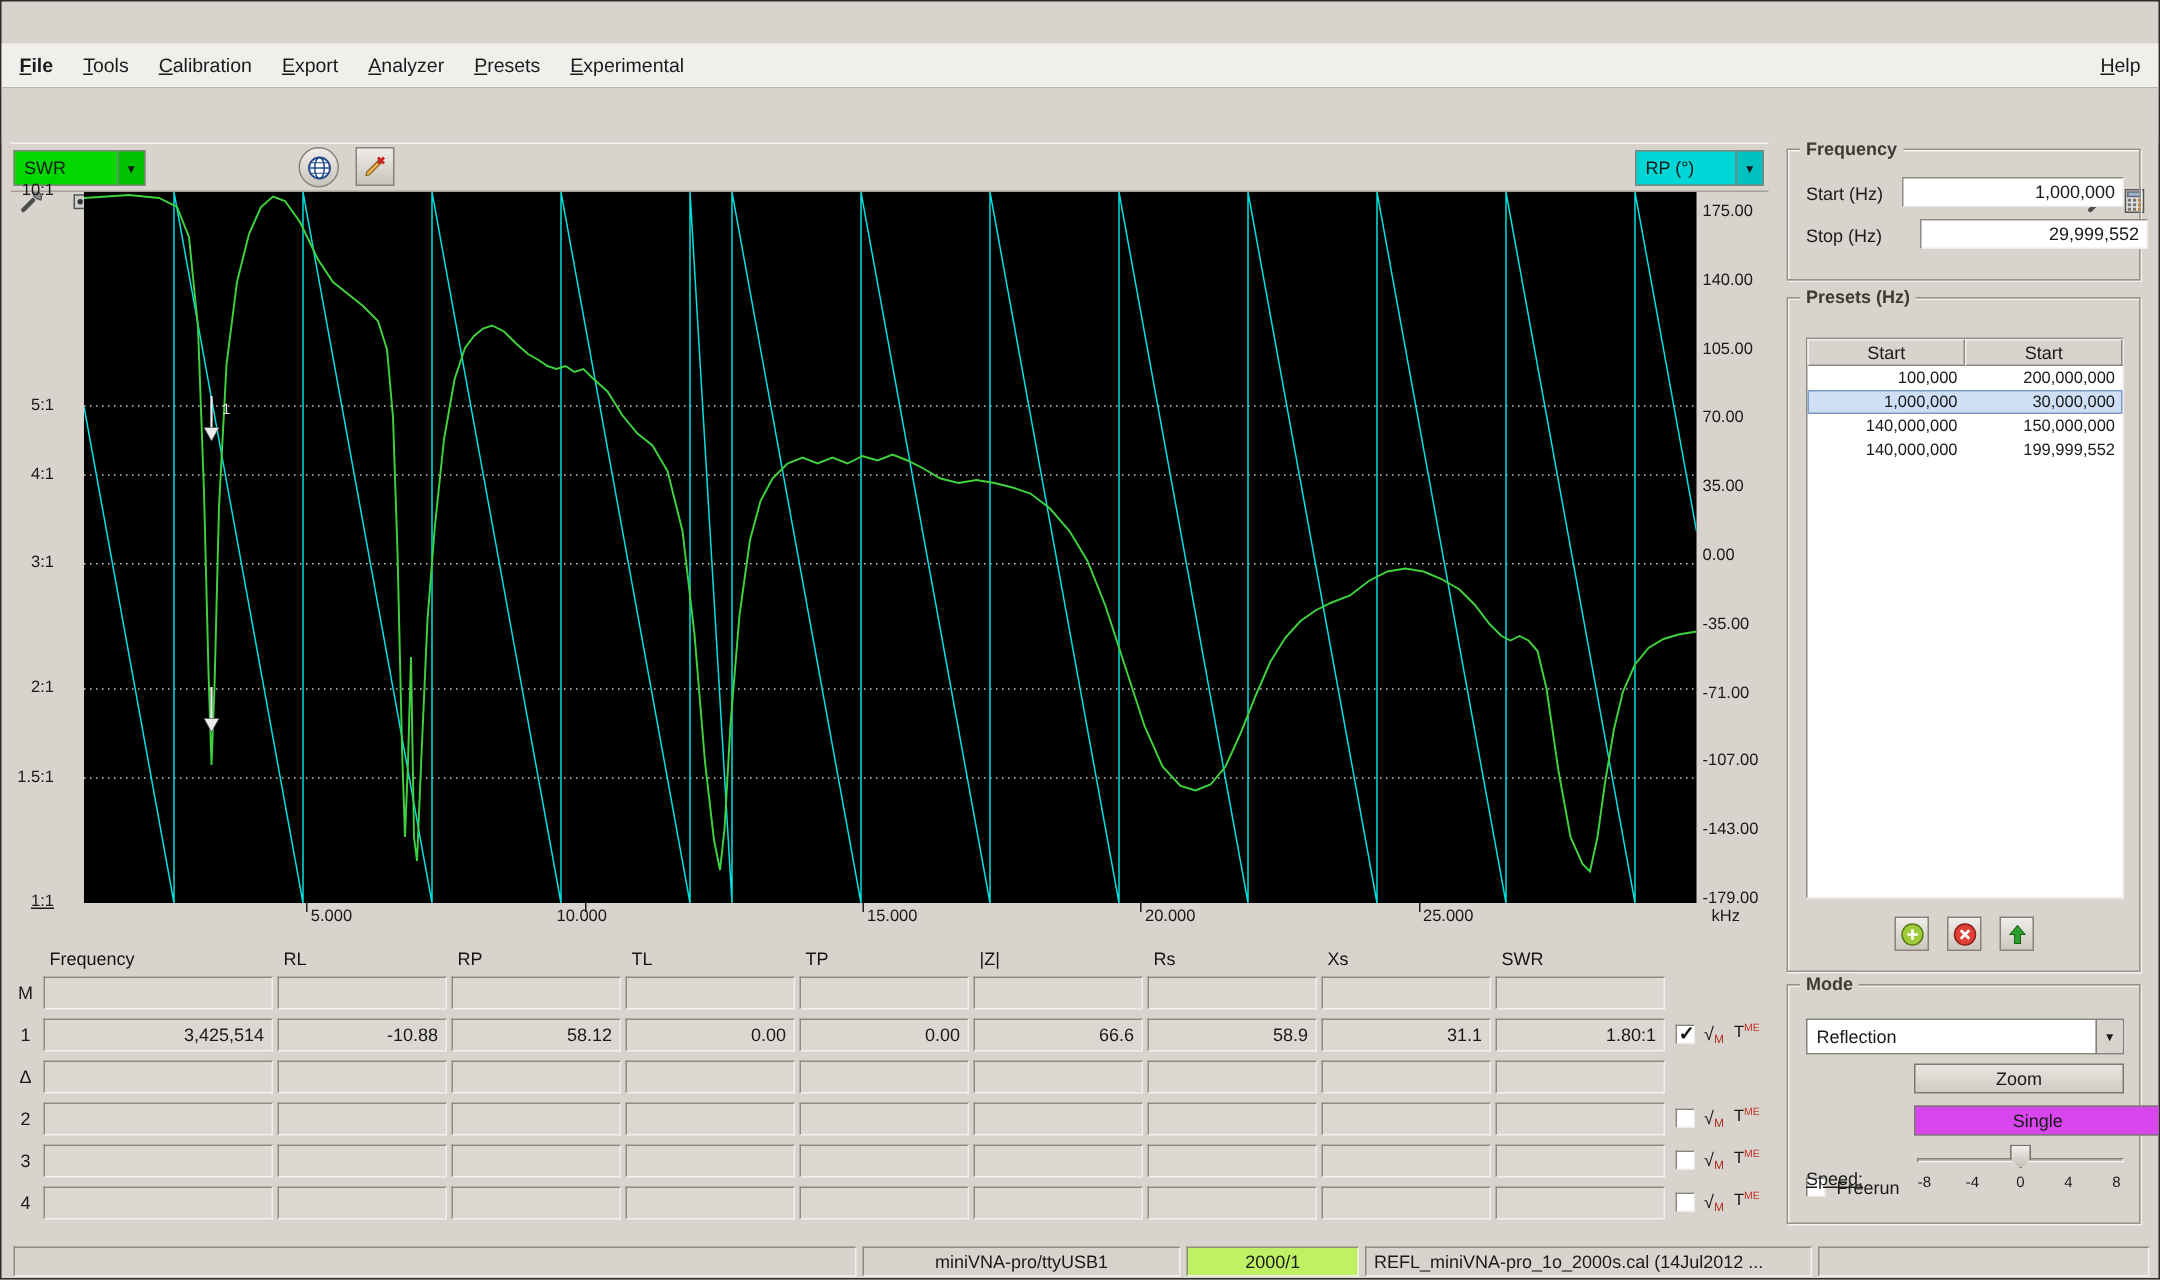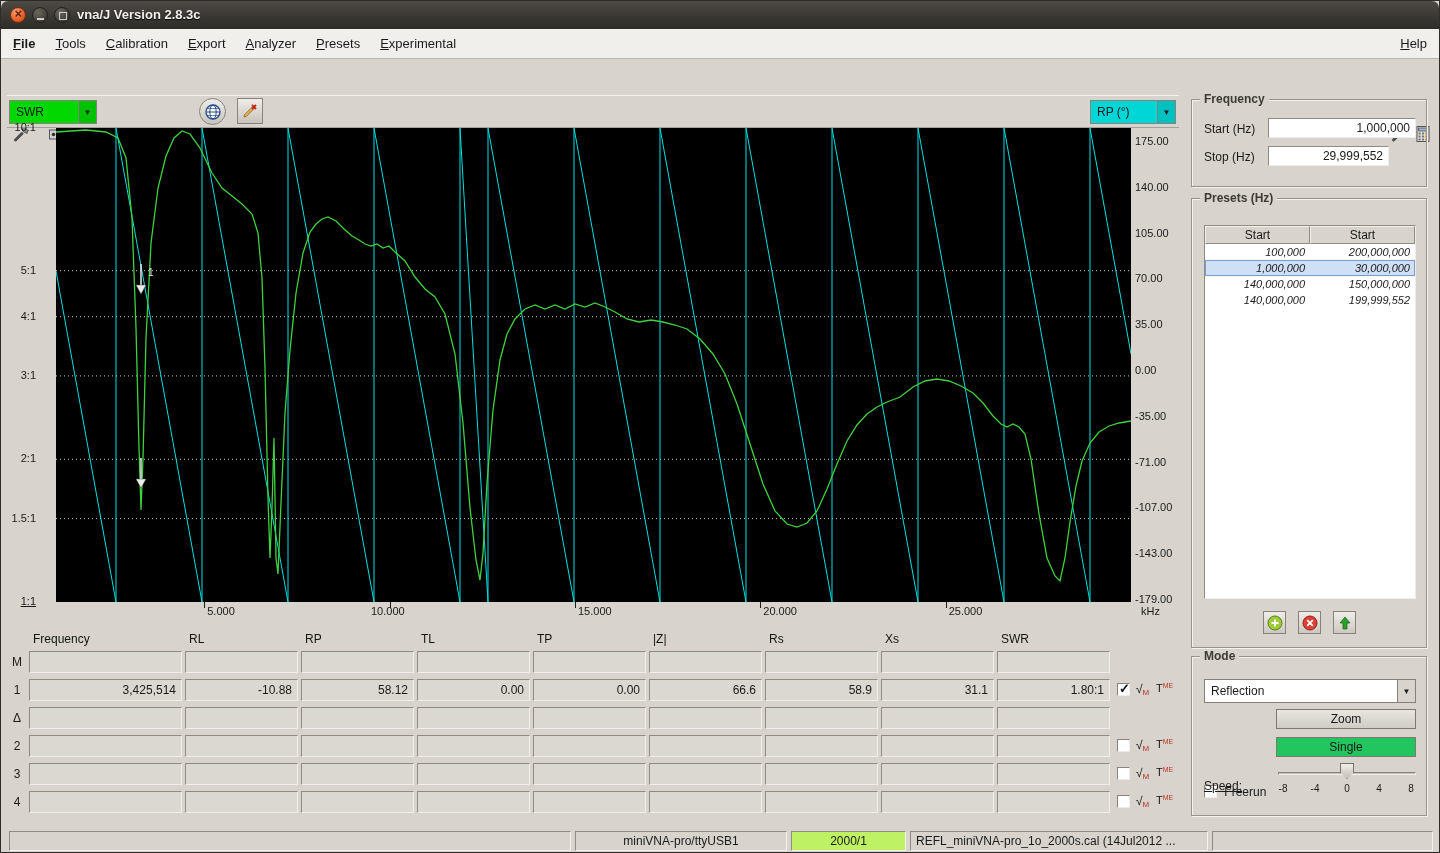--- a/index.html
+++ b/index.html
@@ -64,21 +64,21 @@
   .group-title{position:absolute;top:-8px;left:8px;background:#d8d4cd;padding:0 4px;font-weight:bold;
     font-size:12px;color:#3d3a34;}
   .flabel{position:absolute;left:12px;font-size:12px;}
   .tfield{position:absolute;background:#fff;border:1px solid;border-color:#8f8b83 #efede9 #efede9 #8f8b83;
     font-size:12px;line-height:18px;text-align:right;padding:0 5px;cursor:text;}
   .ptable{position:absolute;left:12px;top:26px;width:212px;height:374px;background:#fff;
     border:1px solid;border-color:#8f8b83 #efede9 #efede9 #8f8b83;}
   .p-head{display:flex;height:18px;}
   .p-hcell{width:105px;background:#d8d4cd;border:1px solid;border-color:#f2f0ec #8f8b83 #8f8b83 #f2f0ec;
     text-align:center;font-size:12px;line-height:16px;cursor:pointer;}
-  .p-row{display:flex;height:16px;cursor:pointer;font-style:italic;}
+  .p-row{display:flex;height:16px;cursor:pointer;}
   .p-cell{width:105px;text-align:right;padding-right:5px;font-size:11px;line-height:16px;}
   .p-row.selected{background:#cfdff5;outline:1px solid #7e9cc9;outline-offset:-1px;}
   .mini-btn{position:absolute;width:23px;height:23px;background:linear-gradient(#efede9,#ccc8c0);
     border:1px solid #87837b;display:flex;align-items:center;justify-content:center;cursor:pointer;}
   .btn{position:absolute;background:linear-gradient(#e9e6e1,#cfccc4);border:1px solid #7d7971;
     font-size:12px;text-align:center;line-height:18px;cursor:pointer;}
   .sl-track{position:absolute;left:0;right:0;top:11px;height:3px;background:#c4c0b8;border:1px solid;
     border-color:#87837b #f2f0ec #f2f0ec #87837b;}
   .sl-thumb{position:absolute;left:calc(50% - 7px);top:2px;width:14px;height:16px;cursor:grab;
     background:linear-gradient(#f0eeea,#c4c0b8);border:1px solid #76726a;
@@ -87,26 +87,20 @@
   .sl-ticks span{width:16px;text-align:center;}
   
   .sseg{position:absolute;top:830px;height:20px;background:#d8d4cd;border:1px solid;
     border-color:#8f8b83 #f4f2ee #f4f2ee #8f8b83;font-size:12px;line-height:18px;padding:0 5px;white-space:nowrap;overflow:hidden;}
 </style>
 </head>
 <body>
 
 <div class="window">
 
-  <div class="titlebar">
-    <div class="wbtn close"></div>
-    <div class="wbtn minimize"></div>
-    <div class="wbtn maximize"></div>
-    <div class="title-text">vna/J Version 2.8.3c</div>
-  </div>
 
   <div class="menubar">
     <span class="menu-item"><u>F</u>ile</span><span class="menu-item"><u>T</u>ools</span><span class="menu-item"><u>C</u>alibration</span><span class="menu-item"><u>E</u>xport</span><span class="menu-item"><u>A</u>nalyzer</span><span class="menu-item"><u>P</u>resets</span><span class="menu-item"><u>E</u>xperimental</span>
     <span class="menu-help"><u>H</u>elp</span>
   </div>
 
   <div class="toolbar">
     <div class="tbtn" style="left:8px">
       <svg width="20" height="20" viewBox="0 0 20 20">
           <path d="M4.5 16 11 9.5" stroke="#4d4d4d" stroke-width="3" stroke-linecap="round"></path>
@@ -406,21 +400,21 @@
       <div class="cb" style="position: absolute; left: 1116px; top: 794px;"></div>
       <div class="mt-icon1" style="left: 1135px; top: 793px;"><span class="g1">√</span><span class="g2">M</span></div>
       <div class="mt-icon2" style="left: 1155px; top: 793px;"><span class="g1">T</span><span class="g2">ME</span></div>
     </div>
 
   <div class="group" style="left:1190px;top:98px;width:236px;height:88px;">
     <div class="group-title">Frequency</div>
     <div class="flabel" style="top:22px;">Start (Hz)</div>
     <div class="tfield" style="left:76px;top:18px;width:148px;height:20px;">1,000,000</div>
     <div class="flabel" style="top:50px;">Stop (Hz)</div>
-    <div class="tfield" style="left:76px;top:46px;width:121px;height:20px;">29,999,552</div>
+    <div class="tfield" style="left:88px;top:46px;width:152px;height:20px;">29,999,552</div>
   </div>
 
   <div class="group" style="left:1190px;top:197px;width:236px;height:450px;">
     <div class="group-title">Presets (Hz)</div>
     <div class="ptable">
       <div class="p-head">
         <div class="p-hcell">Start</div>
         <div class="p-hcell">Start</div>
       </div>
       <div id="preset-rows">
@@ -465,21 +459,21 @@
     <div class="group-title">Mode</div>
     <div class="combo" style="left:12px;top:22px;width:212px;position:absolute;">
       <span class="combo-text">Reflection</span>
       <span class="combo-arrow" style="background:#d8d4cd;">▼</span>
     </div>
     <div class="btn" style="left:84px;top:52px;width:140px;height:20px;">Zoom</div>
     <label style="position:absolute;left:12px;top:83px;cursor:pointer;margin-top:44px;">
       <span class="cb"></span>
       <span style="margin-left:4px;vertical-align:middle;">Freerun</span>
     </label>
-    <div class="btn" id="single-btn" style="left: 84px; top: 80px; width: 140px; height: 20px; background: #22c55e;">Single</div>
+    <div class="btn" id="single-btn" style="left: 84px; top: 80px; width: 165px; height: 20px; background: #d946ef;">Single</div>
     <div class="flabel" style="top:122px;text-decoration:underline;">Speed:</div>
     <div style="position:absolute;left:86px;top:104px;width:138px;height:42px;">
       <div class="sl-track"></div>
       <div class="sl-thumb"></div>
       <div class="sl-ticks">
         <span>-8</span>
         <span>-4</span>
         <span>0</span>
         <span>4</span>
         <span>8</span>

